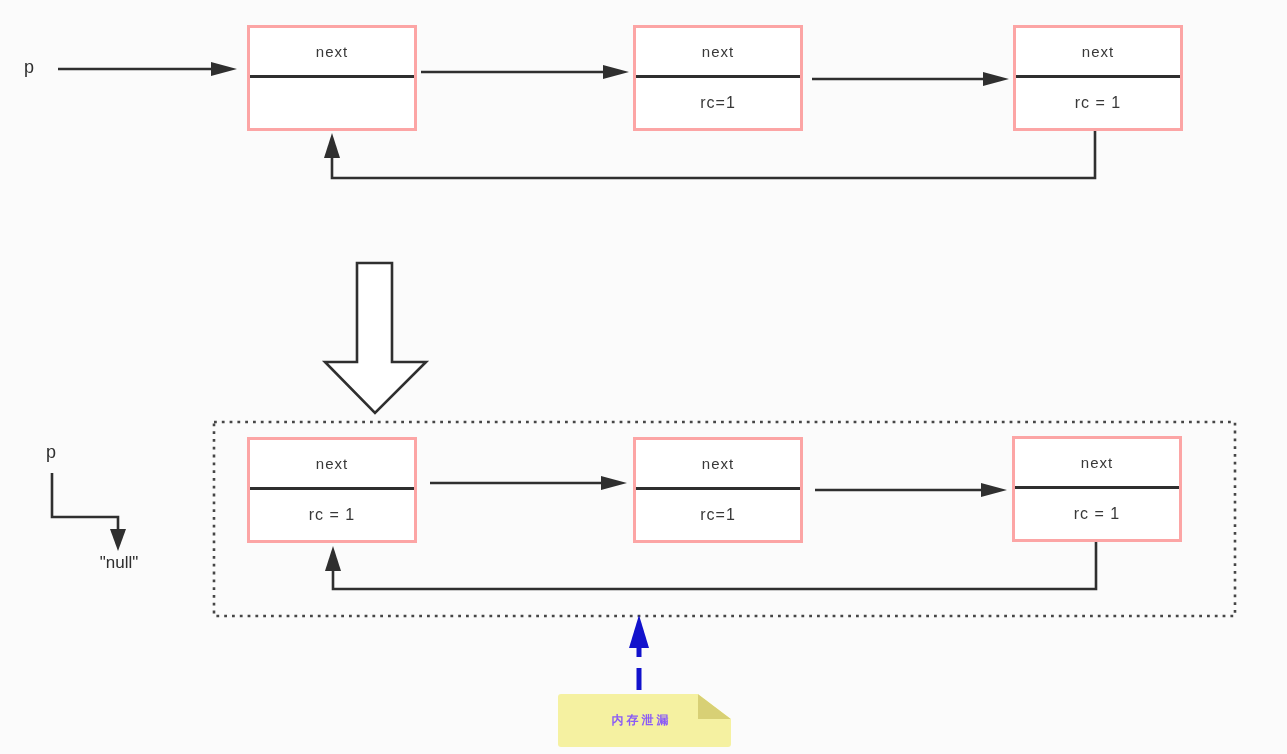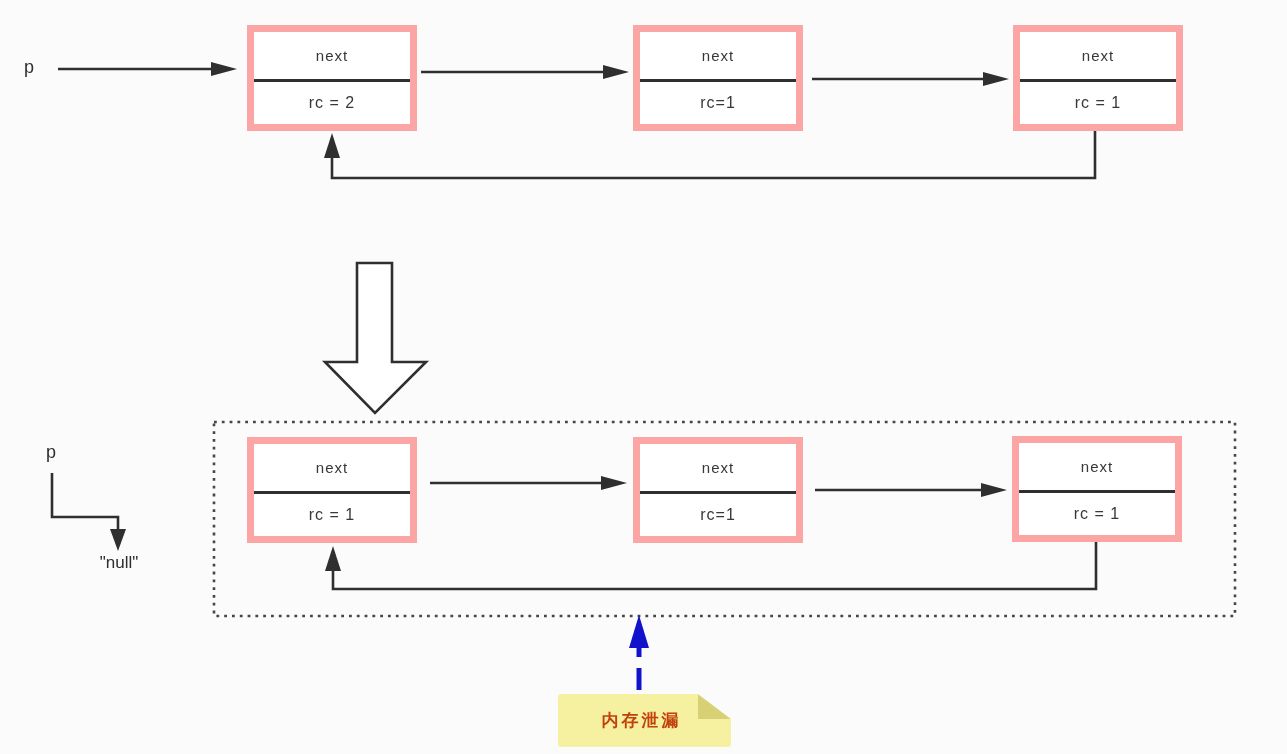--- a/index.html
+++ b/index.html
@@ -4,21 +4,21 @@
 <style>
   html,body { margin:0; padding:0; background:#fbfbfb; }
   #canvas {
     position:relative; width:1287px; height:754px;
     background:#fbfbfb; overflow:hidden;
     font-family:"Liberation Sans", sans-serif; color:#2e2e2e;
   }
   #wires { position:absolute; left:0; top:0; width:1287px; height:754px; }
   .node {
     position:absolute; width:170px; height:106px; box-sizing:border-box;
-    background:#ffffff; border:7px solid #fca5a5;
+    background:#ffffff; border:3px solid #fca5a5;
     display:flex; flex-direction:column;
   }
   .cell-next {
     height:50px; box-sizing:border-box; border-bottom:3px solid #2f2f2f;
     display:flex; align-items:center; justify-content:center;
     font-size:15px; letter-spacing:1px; color:#383838;
   }
   .cell-rc {
     flex:1; display:flex; align-items:center; justify-content:center;
     font-size:16px; letter-spacing:1px; color:#383838;
@@ -30,21 +30,21 @@
     background:#f5f1a1; border-radius:3px;
     clip-path: polygon(0 0, calc(100% - 33px) 0, 100% 25px, 100% 100%, 0 100%);
     display:flex; align-items:center; justify-content:center;
   }
   .note-fold {
     position:absolute; top:0; right:0; width:33px; height:25px;
     background:#d8d075;
     clip-path: polygon(0 0, 100% 100%, 0 100%);
   }
   .note-text {
-    font-size:17px; font-weight:600; letter-spacing:3px; color:#c2410c;
+    font-size:12px; font-weight:600; letter-spacing:3px; color:#8b5cf6;
     position:relative; z-index:1; padding-right:6px;text-align:center;
   }
   .watermark {
     position:absolute; right:8px; top:721px;
     font-size:19px; color:#cbcbcb; letter-spacing:0.5px; white-space:nowrap;
   }
 </style>
 </head>
 <body>
 
@@ -102,21 +102,20 @@
       <polygon points="639,615 629,648 649,648" stroke="none"></polygon>
       <line x1="639" y1="647" x2="639" y2="657" stroke-width="5"></line>
       <line x1="639" y1="668" x2="639" y2="690" stroke-width="5"></line>
     </g>
   </svg>
 
   <span class="ptr-label" style="left:24px; top:57px;">p</span>
 
   <div class="node" style="left:247px; top:25px;">
     <div class="cell-next">next</div>
-    <div class="cell-rc">rc = 2</div>
   </div>
   <div class="node" style="left:633px; top:25px;">
     <div class="cell-next">next</div>
     <div class="cell-rc">rc=1</div>
   </div>
   <div class="node" style="left:1013px; top:25px;">
     <div class="cell-next">next</div>
     <div class="cell-rc">rc = 1</div>
   </div>
 

